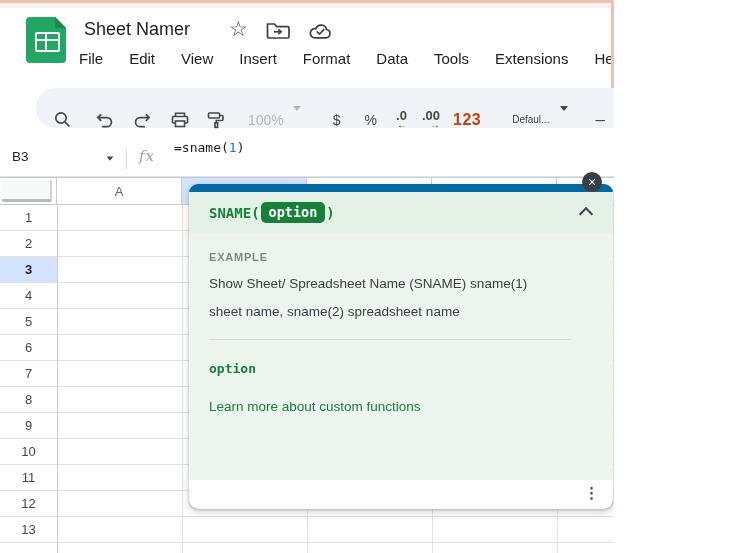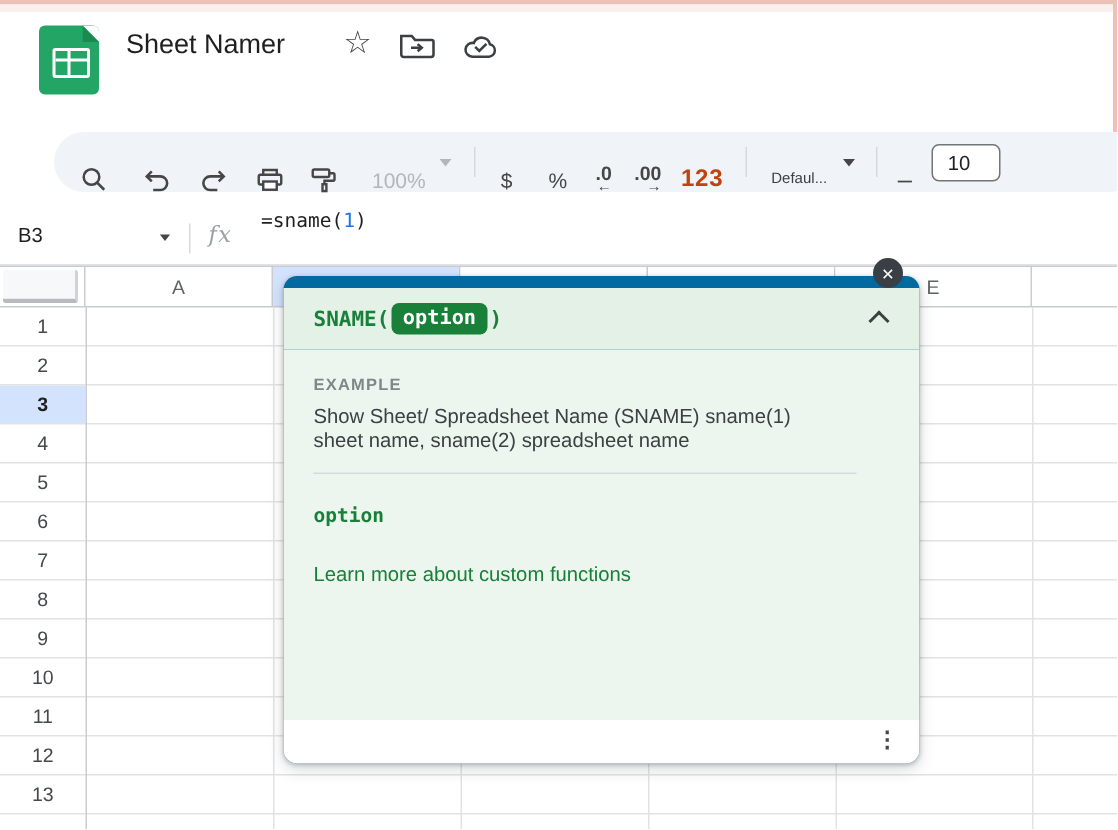--- a/index.html
+++ b/index.html
@@ -1,16 +1,16 @@
 <!DOCTYPE html>
 <html><head>
 <meta charset="utf-8">
 <style>
   html,body{margin:0;padding:0;background:#fff;}
-  #app{position:relative;width:745px;height:553px;overflow:hidden;background:#fff;
+  #app{position:relative;width:614px;height:553px;overflow:hidden;background:#fff;
        font-family:"Liberation Sans",sans-serif;color:#202124;}
   .abs{position:absolute;}
   
   .edge-top{left:0;top:0;width:745px;height:3px;background:#ecc2b7;z-index:9;}
   .edge-soft{left:0;top:3px;width:745px;height:5px;background:#faf1ee;z-index:9;}
   .edge-right{right:0;top:0;width:3px;height:88px;background:#ecc2b7;z-index:9;}
 
   
   .logo{left:26px;top:17px;width:40px;height:46px;}
   .logo .body{position:absolute;inset:0;background:#23a566;border-radius:4px;}
@@ -80,21 +80,21 @@
   .p-head{height:41px;background:#e3f1e7;display:flex;align-items:center;padding-left:20px;
       position:relative;font-family:"DejaVu Sans Mono",monospace;font-size:14px;font-weight:700;color:#188038;}
   .p-pill{background:#188038;color:#fff;border-radius:5px;padding:2px 8px 3px;margin:0 1px;
       font-family:"DejaVu Sans Mono",monospace;font-size:13.5px;font-weight:700;}
   .chev{position:absolute;right:22px;top:17px;width:8px;height:8px;
       border-top:2px solid #3c4043;border-left:2px solid #3c4043;transform:rotate(45deg);}
   .p-body{height:247px;background:#edf6ee;padding-left:20px;box-sizing:border-box;overflow:hidden;}
   .p-label{margin-top:18px;font-size:11px;font-weight:700;letter-spacing:.8px;color:#80868b;}
   .p-label.about{margin-top:20px;}
   .p-code{margin-top:11px;font-family:"DejaVu Sans Mono",monospace;font-size:15px;font-weight:600;color:#188038;}
-  .p-desc{margin-top:7px;width:344px;font-size:13.5px;line-height:16px;color:#3c4043;}
+  .p-desc{margin-top:7px;width:344px;font-size:13.5px;line-height:28px;color:#3c4043;}
   .p-div{margin:13px 42px 0 0;height:1px;background:#d6d9dc;}
   .p-param{margin-top:21px;font-family:"DejaVu Sans Mono",monospace;font-size:13px;font-weight:700;color:#188038;}
   .p-link{margin-top:23px;font-size:13.5px;color:#188038;cursor:pointer;display:inline-block;}
   .p-foot{height:29px;background:#fff;border-radius:0 0 9px 9px;position:relative;}
   .kebab{position:absolute;right:14px;top:4px;font-size:15px;font-weight:700;color:#444746;cursor:pointer;}
   .closebtn{left:582px;top:172px;width:20px;height:20px;border-radius:50%;background:#3a3f45;z-index:6;
       display:flex;align-items:center;justify-content:center;color:#fff;font-size:14px;line-height:19px;cursor:pointer;}
 </style>
 </head>
 <body>
@@ -113,20 +113,31 @@
       <path d="M1.5 3 h7 l2.2 2.6 h11 a1.3 1.3 0 0 1 1.3 1.3 v8.5 a1.6 1.6 0 0 1 -1.6 1.6 H3.1 A1.6 1.6 0 0 1 1.5 15.4 z" fill="none" stroke="#3c4043" stroke-width="1.7"></path>
       <path d="M8 10.8 h6" stroke="#3c4043" stroke-width="1.7" fill="none"></path>
       <path d="M12.4 8.4 l2.8 2.4 -2.8 2.4" stroke="#3c4043" stroke-width="1.7" fill="none"></path>
     </svg>
   </div>
   <div class="abs" style="left:308px;top:22px;">
     <svg class="svgbtn" width="25" height="18" viewBox="0 0 25 18">
       <path d="M7 15.8 a4.6 4.6 0 1 1 .9-9.1 A5.6 5.6 0 0 1 18.6 7.5 a4.2 4.2 0 0 1 -.7 8.3 z" fill="none" stroke="#3c4043" stroke-width="1.7"></path>
       <path d="M8.8 9.3 l2.7 2.7 4.8-4.8" fill="none" stroke="#3c4043" stroke-width="1.7"></path>
     </svg>
+  </div>
+  <div class="abs menubar">
+    <div>File</div>
+    <div>Edit</div>
+    <div>View</div>
+    <div>Insert</div>
+    <div>Format</div>
+    <div>Data</div>
+    <div>Tools</div>
+    <div>Extensions</div>
+    <div>Help</div>
   </div>
 
   <div class="abs toolbar">
     <div class="titem" style="margin-right:22px;">
       <svg width="19" height="19" viewBox="0 0 19 19">
           <circle cx="8" cy="8" r="5.2" fill="none" stroke="#444746" stroke-width="1.7"></circle>
           <path d="M12 12 L16.5 16.5" stroke="#444746" stroke-width="1.7"></path>
         </svg>
     </div>
     <div class="titem" style="margin-right:17px;">

